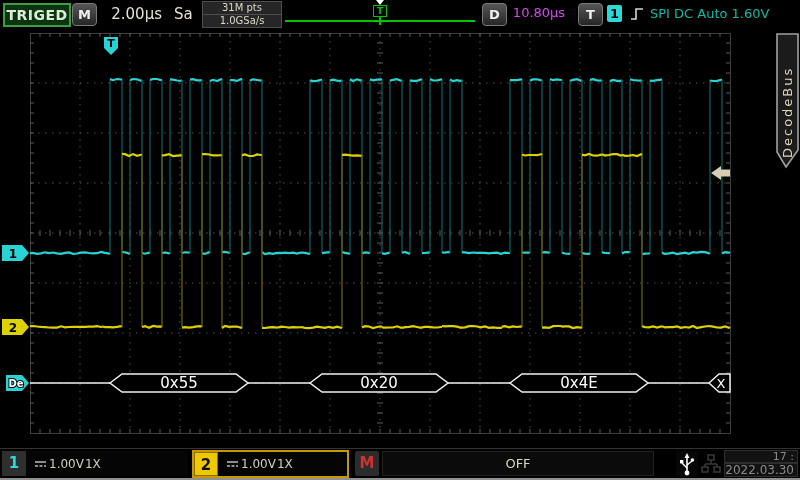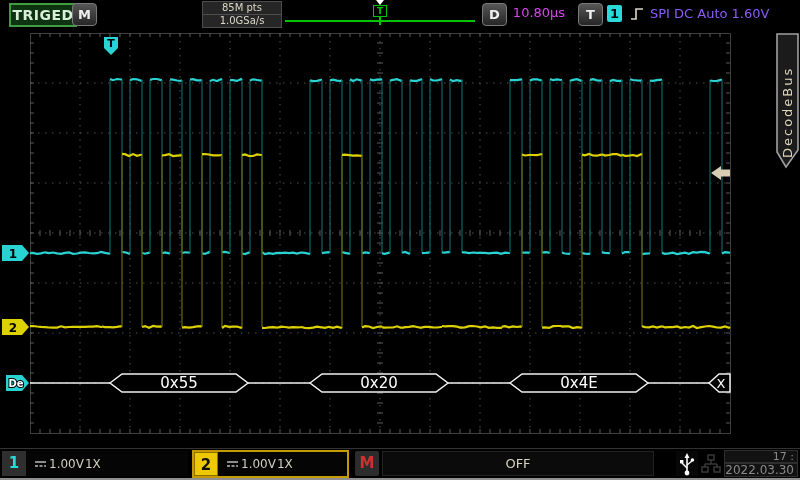--- a/index.html
+++ b/index.html
@@ -1,40 +1,40 @@
 <!DOCTYPE html>
 <html><head>
 <meta charset="utf-8">
 <style>
   html,body{margin:0;padding:0;background:#000;}
   .screen{position:relative;width:800px;height:480px;background:#000;overflow:hidden;
           font-family:"DejaVu Sans",sans-serif;-webkit-font-smoothing:none;}
   .abs{position:absolute;}
   
   .hdr{position:absolute;top:0;left:0;width:800px;height:28px;background:#000;}
-  .trig-status{left:9px;top:3px;width:64px;height:20px;border:2px solid #3f9c3f;background:#0e3310;
+  .trig-status{left:3px;top:3px;width:64px;height:20px;border:2px solid #3f9c3f;background:#0e3310;
     color:#d9efd9;font-size:14px;font-weight:bold;text-align:center;line-height:20px;letter-spacing:.5px;}
   .sq-btn{top:3px;width:23px;height:21px;border:1px solid #7a7a7a;border-radius:4px;
     background:linear-gradient(#565656,#262626);color:#f0f0f0;font-size:13px;font-weight:bold;
     text-align:center;line-height:21px;}
   .tb-group{left:98px;top:4px;width:108px;height:20px;color:#e6e3d2;font-size:15px;
     text-align:center;line-height:20px;}
   .tb-group .gap{display:inline-block;width:12px;}
   .acq-box{left:202px;width:78px;height:12px;background:#262626;border:1px solid #4d4d4d;
     color:#dcd8c8;font-size:10px;text-align:center;line-height:12px;}
   .hbar{left:285px;top:20px;width:190px;height:2px;background:#00c400;}
   .hmark-tri{left:376px;top:0;width:0;height:0;border-left:4px solid transparent;
     border-right:4px solid transparent;border-top:5px solid #fff;}
   .hmark-flag{left:373px;top:5px;width:12px;height:10px;border:1px solid #00c400;background:#000;
     color:#00c400;font-size:9px;font-weight:bold;text-align:center;line-height:10px;}
   .hmark-stem{left:379px;top:17px;width:2px;height:8px;background:#00c400;}
   .h-offset{left:507px;top:5px;width:64px;color:#d946ef;font-size:13px;text-align:center;}
   .src-badge{left:607px;top:5px;width:15px;height:17px;background:#2bd9d9;border-radius:2px;
     color:#000;font-size:13px;font-weight:bold;text-align:center;line-height:17px;}
-  .trig-info{left:650px;top:6px;color:#8b5cf6;font-size:13px;white-space:nowrap;}
+  .trig-info{left:650px;top:6px;color:#14b8a6;font-size:13px;white-space:nowrap;}
   
   .bbar{position:absolute;top:450px;left:0;width:800px;height:28px;background:#000;}
   .sep-line{position:absolute;top:448px;left:0;width:800px;height:1px;background:#333;}
   .bottom-strip{position:absolute;top:478px;left:0;width:800px;height:2px;background:#909090;}
   .ch-block{top:1px;height:25px;display:flex;align-items:stretch;background:#050505;}
   .ch-badge{width:24px;font-size:15px;font-weight:bold;text-align:center;line-height:25px;}
   .ch1-badge{background:#2f2f2f;color:#2bd9d9;}
   .ch2-badge{background:#eec800;color:#101000;border:1px solid #8a7000;box-sizing:border-box;}
   .ch-text{display:flex;align-items:center;gap:1px;padding-left:7px;color:#d2cec0;font-size:12px;}
   .ch2-sel{border:2px solid #c49a00;box-sizing:border-box;top:0;height:28px;}
@@ -49,21 +49,24 @@
   .clk-date{top:13px;height:14px;font-size:12px;line-height:13px;}
 </style>
 </head>
 <body>
 
 <div class="screen">
 
   <div class="hdr">
     <div class="abs trig-status">TRIGED</div>
     <div class="abs sq-btn" style="left:72px">M</div>
-    <div class="abs acq-box" style="top:1px">85M pts</div>
+    <div class="abs tb-group">
+      <span>2.00µs</span><span class="gap"></span><span>Sa</span>
+    </div>
+    <div class="abs acq-box" style="top:1px">31M pts</div>
     <div class="abs acq-box" style="top:14px">1.0GSa/s</div>
     <div class="abs hbar"></div>
     <div class="abs hmark-tri"></div>
     <div class="abs hmark-flag">T</div>
     <div class="abs hmark-stem"></div>
     <div class="abs sq-btn" style="left:482px">D</div>
     <div class="abs h-offset">10.80µs</div>
     <div class="abs sq-btn" style="left:578px">T</div>
     <div class="abs src-badge">1</div>
     <svg class="abs" style="left:628px;top:5px" width="18" height="18">

